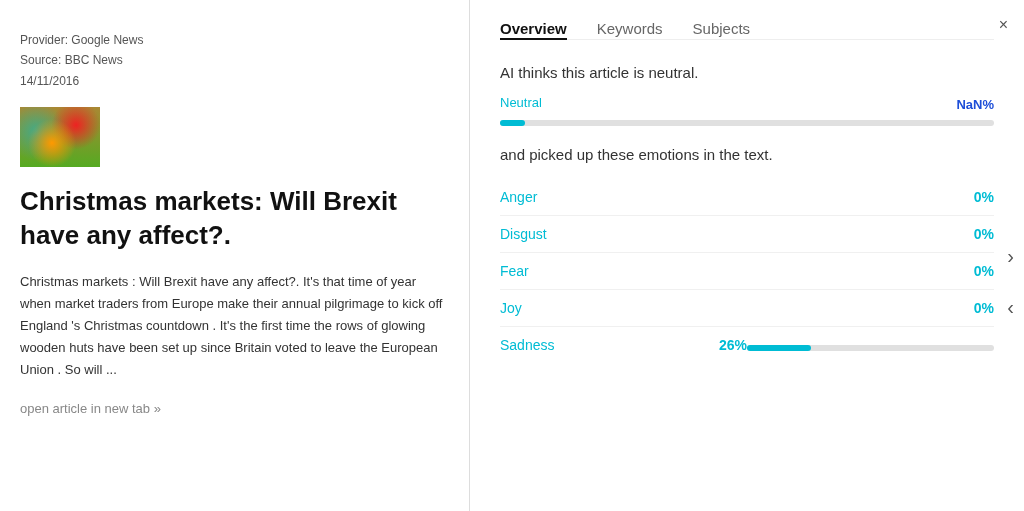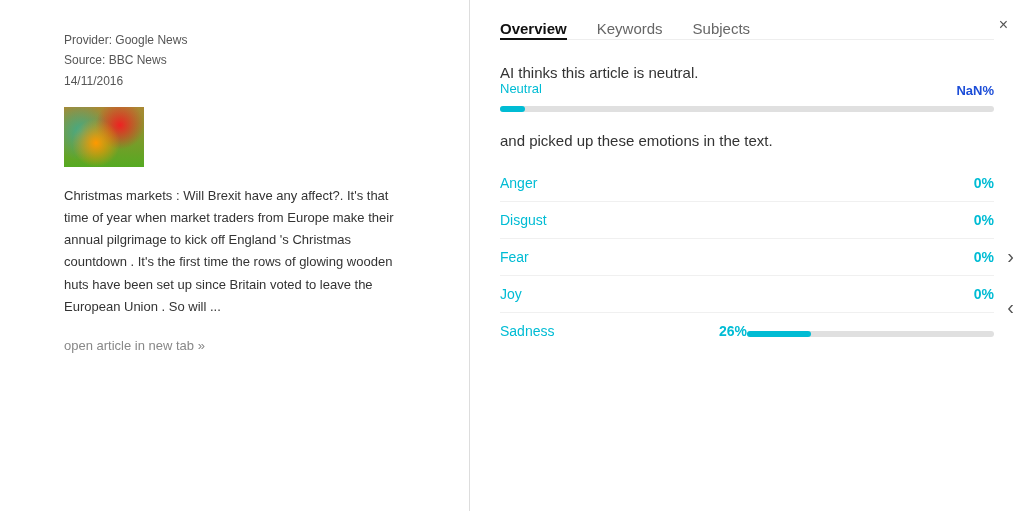--- a/index.html
+++ b/index.html
@@ -9,21 +9,21 @@
       width: 1024px;
       height: 511px;
       overflow: hidden;
       display: flex;
     }
 
     
     .left-panel {
       width: 470px;
       min-width: 470px;
-      padding: 30px 64px;
+      padding: 30px 20px;
       border-right: 1px solid #ddd;
       overflow-y: auto;
       position: relative;
     }
 
     .meta-info {
       font-size: 12px;
       color: #555;
       line-height: 1.7;
       margin-bottom: 16px;
@@ -101,20 +101,21 @@
     .tab.active {
       color: #111;
       font-weight: bold;
       border-bottom: 2px solid #111;
     }
 
     
     .sentiment-heading {
       font-size: 15px;
       color: #333;
+      margin-bottom: 14px;
     }
 
     .neutral-label {
       color: #00bcd4;
       font-size: 13px;
       margin-bottom: 4px;
     }
 
     .neutral-row {
       display: flex;
@@ -219,20 +220,21 @@
   <div class="meta-info">
     <div>Provider: Google News</div>
     <div>Source: BBC News</div>
     <div>14/11/2016</div>
   </div>
 
   <div class="article-thumbnail">
     <div class="thumbnail-inner"></div>
   </div>
 
+  <h1 class="article-title">Christmas markets: Will Brexit have any affect?.</h1>
 
   <p class="article-body">Christmas markets : Will Brexit have any affect?. It's that time  of year when  market traders  from Europe make their annual pilgrimage  to kick off  England 's Christmas countdown . It's the first  time  the  rows  of  glowing wooden huts  have been set up since Britain voted to leave the  European Union . So will ...</p>
 
   <a class="open-article-link">open article in new tab »</a>
 </div>
 
 <div class="right-panel">
 
   <span class="nav-close">×</span>
 

